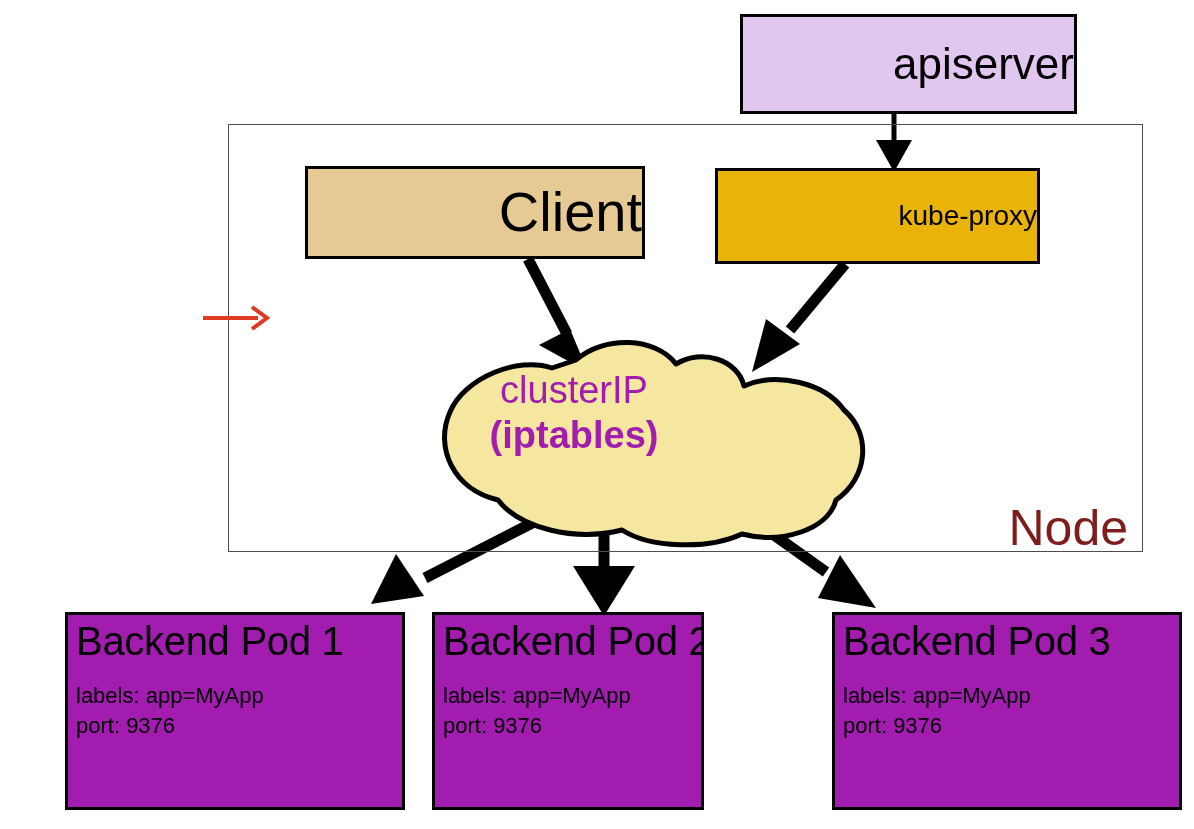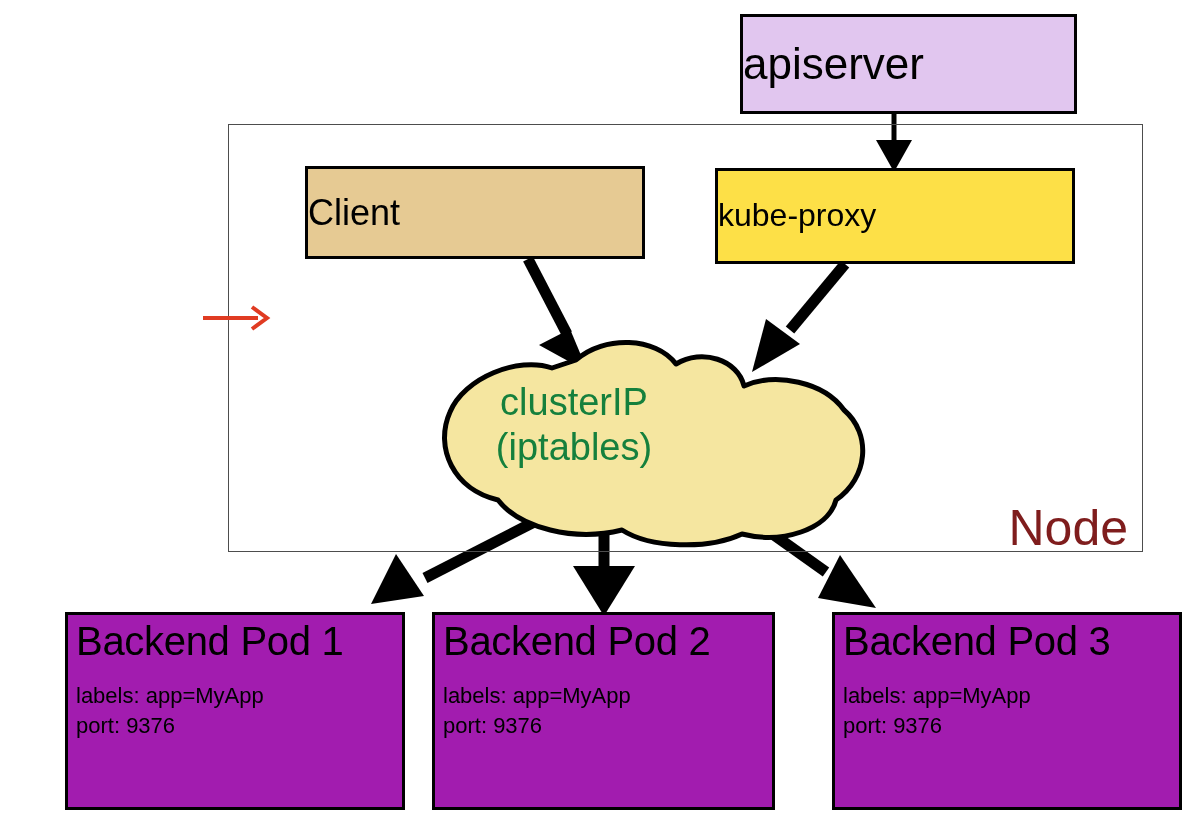--- a/index.html
+++ b/index.html
@@ -47,67 +47,67 @@
     white-space: nowrap;
   }
 
   
   .box {
     position: absolute;
     box-sizing: border-box;
     border: 3px solid #000000;
     display: flex;
     align-items: center;
-    justify-content: flex-start;
+    justify-content: flex-end;
     color: #000000;
     line-height: 1.05;
   }
 
   .box-apiserver {
     left: 740px;
     top: 14px;
     width: 337px;
     height: 100px;
     background: #e1c6ef;
     font-size: 44px;
   }
   .box-client {
     left: 305px;
     top: 166px;
     width: 340px;
     height: 93px;
     background: #e6ca93;
-    font-size: 36px;
+    font-size: 56px;
   }
   .box-kubeproxy {
     left: 715px;
     top: 168px;
-    width: 360px;
+    width: 325px;
     height: 96px;
-    background: #fde047;
-    font-size: 32px;
+    background: #eab308;
+    font-size: 28px;
   }
 
   
   .pod {
     position: absolute;
     box-sizing: border-box;
     border: 3px solid #000000;
     background: #a21caf;
     top: 612px;
     height: 198px;
     display: flex;
     flex-direction: column;
     justify-content: flex-start;
     padding: 4px 0 0 8px;
     color: #000000;
     overflow: hidden;
   }
   .pod-1 { left: 65px;  width: 340px; }
-  .pod-2 { left: 432px; width: 343px; }
+  .pod-2 { left: 432px; width: 272px; }
   .pod-3 { left: 795px; width: 350px; margin-left: 37px; }
 
   .pod-title {
     font-size: 40px;
     line-height: 1.1;
     white-space: nowrap;
     letter-spacing: -0.3px;
   }
   .pod-meta {
     margin-top: 18px;
@@ -121,29 +121,29 @@
     position: absolute;
     left: 424px;
     top: 338px;
     width: 452px;
     height: 210px;
   }
   .cloud svg { display: block; width: 100%; height: 100%; }
   .cloud-text {
     position: absolute;
     left: 0;
-    top: 42px;
+    top: 30px;
     width: 300px;
     text-align: center;
     font-size: 38px;
     line-height: 1.18;
-    color: #15803d;
+    color: #a21caf;
     pointer-events: none;
   }
-  .cloud-text .l2 { display: block; }
+  .cloud-text .l2 { display: block; font-weight: bold; }
 
   
   .red-arrow {
     position: absolute;
     left: 200px;
     top: 300px;
     width: 76px;
     height: 36px;
   }
   .red-arrow svg { display: block; }

